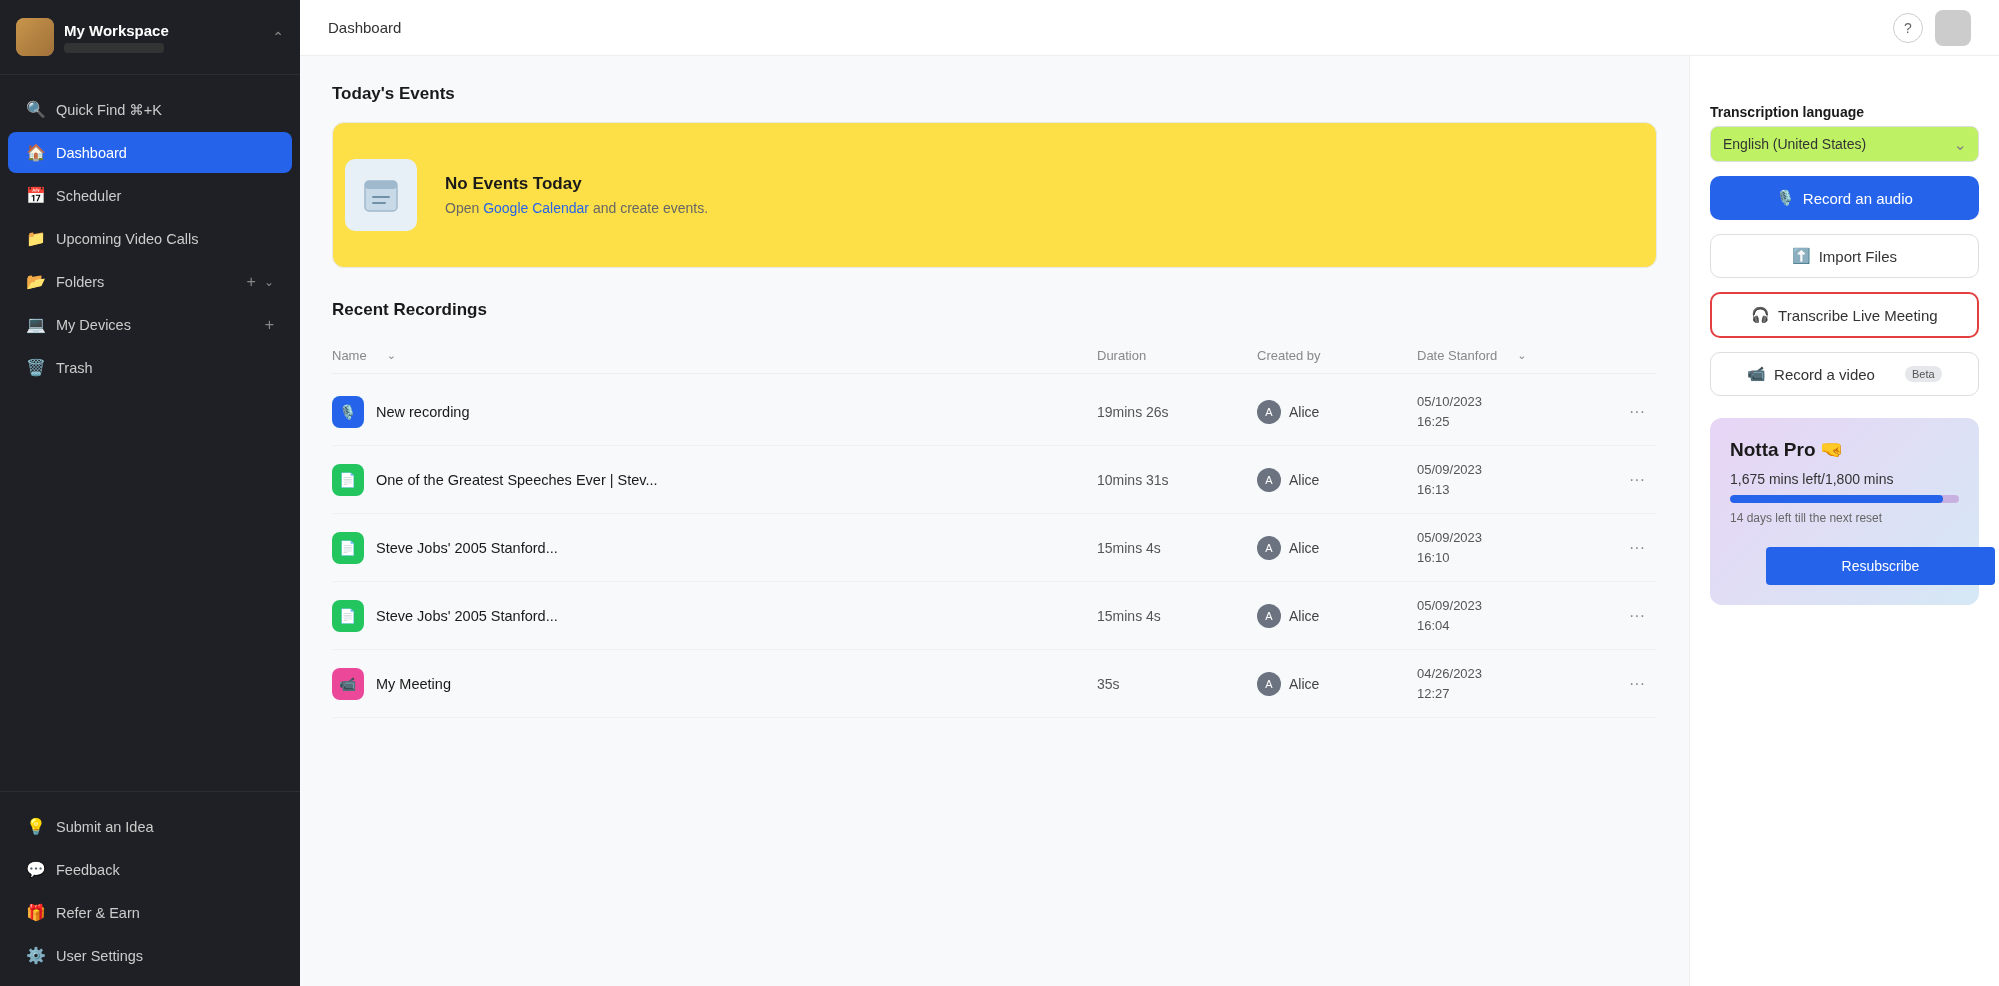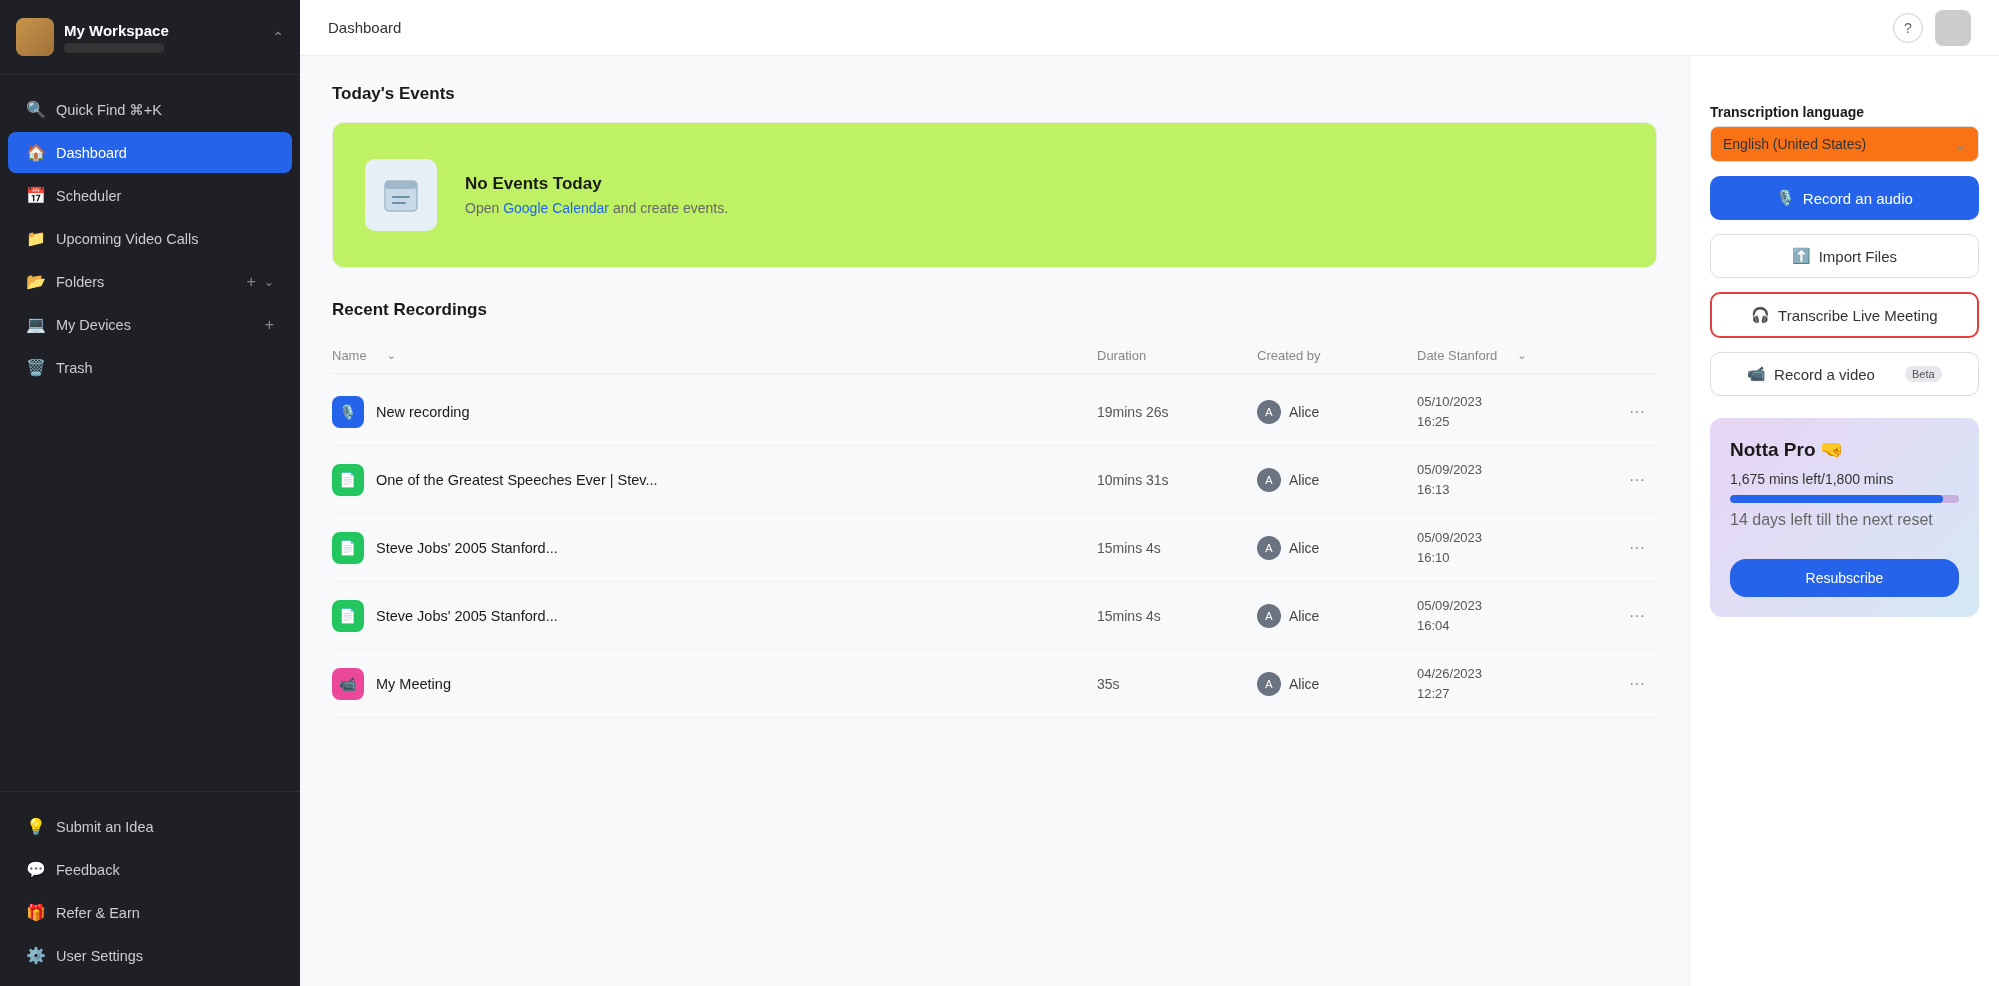--- a/index.html
+++ b/index.html
@@ -119,24 +119,24 @@
     }
 
     .section-title {
       font-size: 17px;
       font-weight: 600;
       color: #1a1a1a;
       margin-bottom: 18px;
     }
 
     .events-card {
-      background: #bef264;
+      background: #fde047;
       border-radius: 12px;
       border: 1px solid #e8e8e8;
-      padding: 36px 32px;
+      padding: 36px 12px;
       display: flex;
       align-items: center;
       gap: 28px;
       margin-bottom: 32px;
     }
     .events-illustration {
       width: 72px;
       height: 72px;
       background: #e8f0f7;
       border-radius: 10px;
@@ -234,21 +234,21 @@
     .lang-select-wrapper {
       position: relative;
     }
     .lang-select-wrapper select {
       width: 100%;
       padding: 9px 12px;
       border: 1px solid #ddd;
       border-radius: 8px;
       font-size: 14px;
       color: #333;
-      background: #f97316;
+      background: #bef264;
       appearance: none;
       cursor: pointer;
     }
     .lang-select-wrapper::after {
       content: '⌄';
       position: absolute;
       right: 12px;
       top: 50%;
       transform: translateY(-50%);
       color: #888;
@@ -325,34 +325,35 @@
       border-radius: 4px;
       margin-bottom: 8px;
       overflow: hidden;
     }
     .progress-bar-fill {
       height: 100%;
       background: #2563eb;
       border-radius: 4px;
     }
     .notta-pro-days {
-      font-size: 16px;
+      font-size: 12px;
       color: #666;
-      margin-bottom: 30px;
+      margin-bottom: 22px;
     }
     .btn-resubscribe {
       width: 100%;
       padding: 11px;
       background: #2563eb;
       color: #fff;
       border: none;
-      border-radius: 16px;
+      border-radius: 4px;
       font-size: 14px;
       font-weight: 500;
       cursor: pointer;
+      margin-left: 36px;
     }
   </style>
 </head>
 <body>
 
 <div class="sidebar">
   <div class="sidebar-header">
     <div class="avatar">
       <div class="avatar-img"></div>
     </div>

